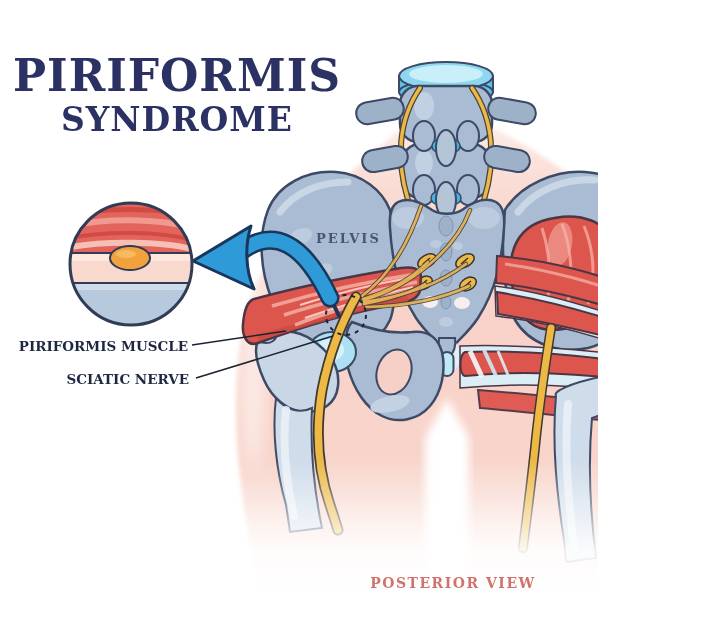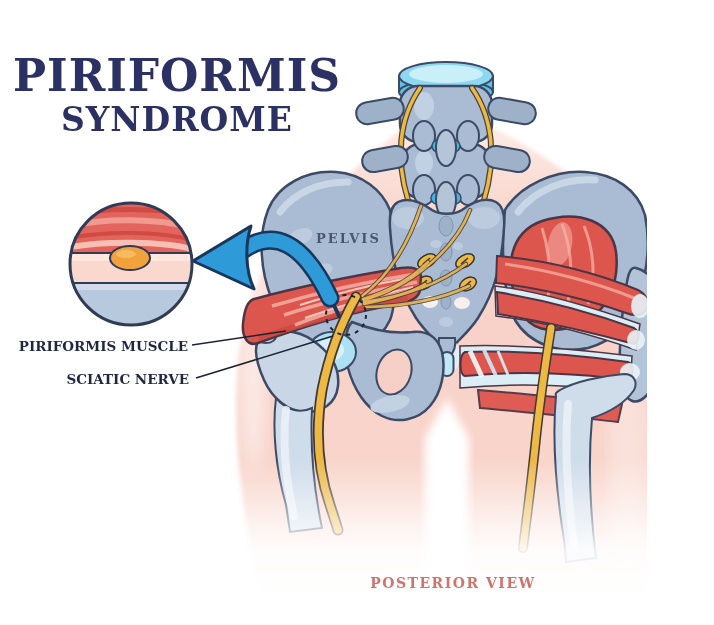--- a/index.html
+++ b/index.html
@@ -1,16 +1,16 @@
 <!DOCTYPE html>
 <html><head>
 <meta charset="utf-8">
 <style>
   html,body{margin:0;padding:0;background:#fff;}
-  .stage{position:relative;width:647px;height:625px;background:#22c55e;overflow:hidden;
+  .stage{position:relative;width:598px;height:625px;background:#22c55e;overflow:hidden;
          font-family:"DejaVu Serif", serif;}
   svg text{user-select:none;}
   .title-line{fill:#2b3162;font-weight:bold;}
   .anat-label{fill:#1e2742;font-weight:bold;}
   .pelvis-label{fill:#4a5670;font-weight:bold;letter-spacing:2px;}
   .footer-label{fill:#d0736c;font-weight:bold;letter-spacing:1.5px;}
 </style>
 </head>
 <body>
 

